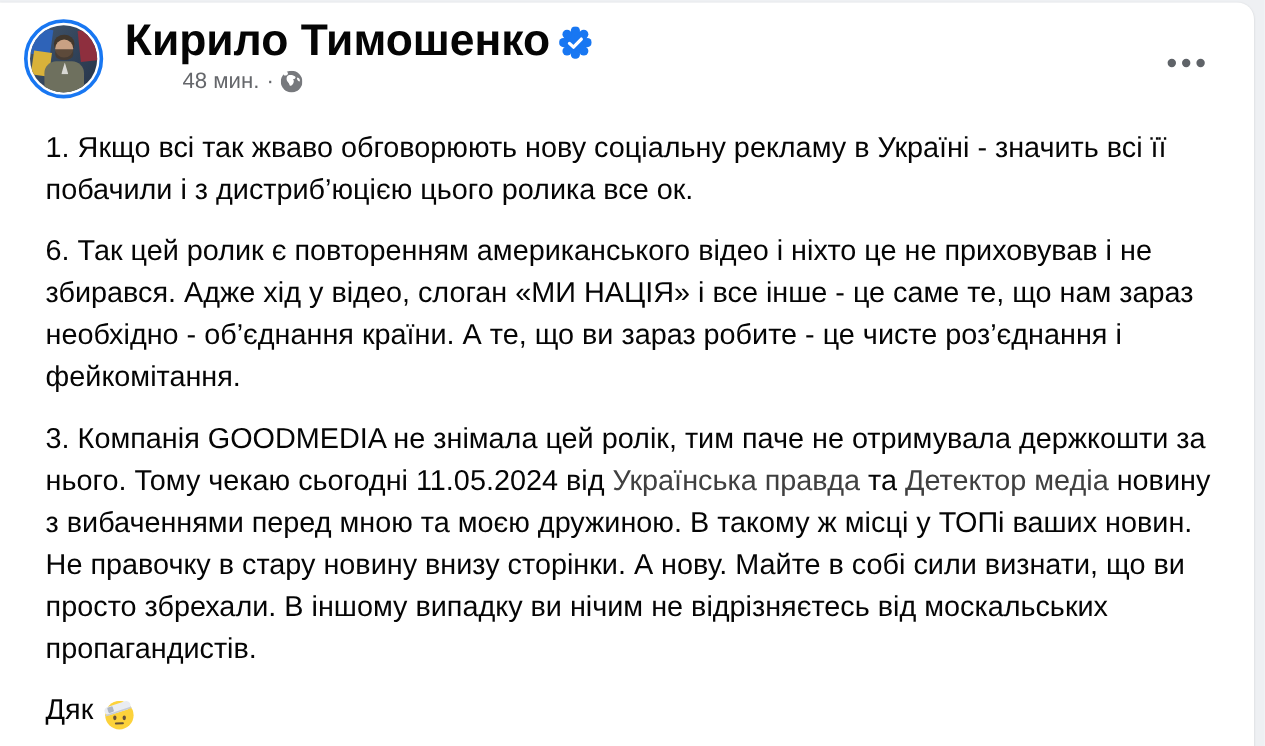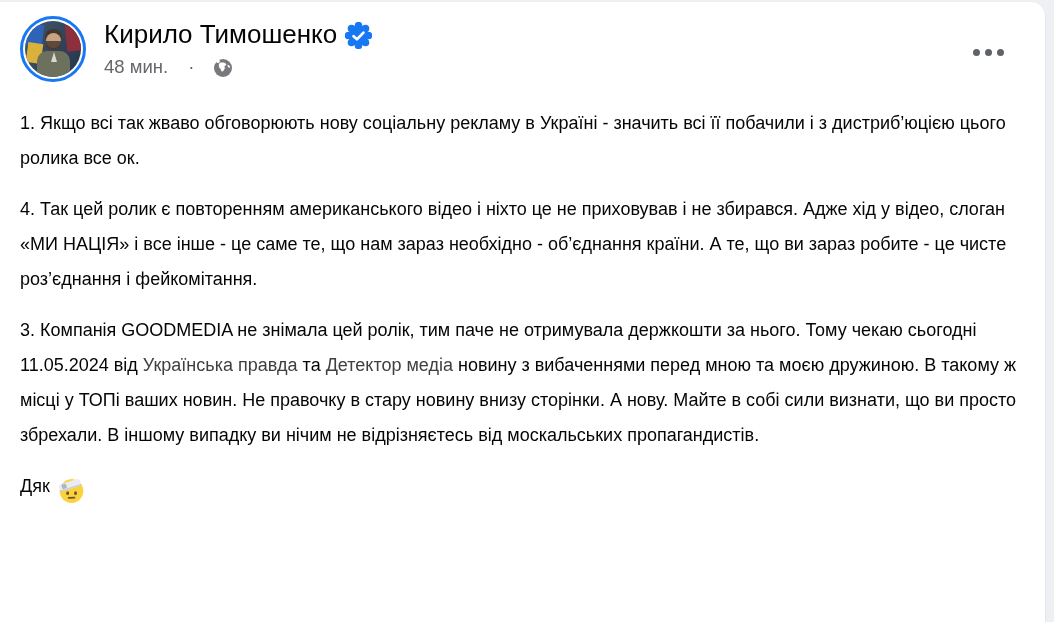--- a/index.html
+++ b/index.html
@@ -48,36 +48,37 @@
   .flag-red       { right: 1px; top: 4px;  width: 14px; height: 26px; background: #8e2f3e; transform: rotate(-6deg); }
   .person-hair    { left: 20px; top: 8px;  width: 17px; height: 14px; border-radius: 50% 50% 40% 40%; background: #42372c; }
   .person-face    { left: 21px; top: 12px; width: 15px; height: 15px; border-radius: 50%; background: #c9a183; }
   .person-beard   { left: 21px; top: 20px; width: 15px; height: 9px;  border-radius: 0 0 50% 50%; background: #4a3b2e; opacity: .85; }
   .person-body    { left: 12px; top: 30px; width: 33px; height: 26px; border-radius: 10px 10px 0 0; background: #6e705e; }
   .person-shirt   { left: 26px; top: 31px; width: 6px;  height: 10px; background: #d8d8d4; clip-path: polygon(50% 0, 0 100%, 100% 100%); }
 
   .header-text { padding-top: 2px; margin-left: 18px; }
   .name-row { display: flex; align-items: center; gap: 8px; }
   .author-name {
-    font-size: 26px;
-    font-weight: 400;
+    font-size: 37px;
+    font-weight: 700;
     line-height: 32px;
     color: #050505;
     cursor: pointer;
     text-align: right;
   }
   .verified-badge { width: 27px; height: 27px; margin-top: 3px; }
   .meta-row {
     margin-top: 7px;
     display: flex;
     align-items: center;
-    gap: 20px;
+    gap: 6px;
     color: #65676b;
     font-size: 18.5px;
     line-height: 20px;
+    margin-left: 48px;
   }
   .meta-row .timestamp { cursor: pointer; }
   .meta-sep { color: #65676b; }
   .globe { width: 18px; height: 18px; margin-top: 1px; }
 
   .menu-btn {
     position: absolute;
     top: 34px;
     left: 966px;
     width: 44px; height: 32px;
@@ -85,22 +86,22 @@
     align-items: center;
     justify-content: center;
     gap: 5px;
     border-radius: 16px;
     cursor: pointer;
   }
   .menu-btn .dot { width: 7px; height: 7px; border-radius: 50%; background: #5f6368; }
 
   
   .post-body {
-    padding: 24px 24px 0 20px;
-    font-size: 18px;
+    padding: 24px 24px 0 38px;
+    font-size: 24px;
     line-height: 35px;
     color: #050505;
   }
   .post-body p { margin-bottom: 16px; }
   .post-body a {
     color: #404040;
     text-decoration: none;
     cursor: pointer;
   }
   .last-line { display: flex; align-items: flex-end; gap: 8px; }
@@ -158,21 +159,21 @@
 
     <div class="menu-btn" title="">
       <span class="dot"></span>
       <span class="dot"></span>
       <span class="dot"></span>
     </div>
   </div>
 
   <div class="post-body">
     <p>1. Якщо всі так жваво обговорюють нову соціальну рекламу в Україні - значить всі її побачили і з дистриб’юцією цього ролика все ок.</p>
-    <p>4. Так цей ролик є повторенням американського відео і ніхто це не приховував і не збирався. Адже хід у відео, слоган «МИ НАЦІЯ» і все інше - це саме те, що нам зараз необхідно - об’єднання країни. А те, що ви зараз робите - це чисте роз’єднання і фейкомітання.</p>
+    <p>6. Так цей ролик є повторенням американського відео і ніхто це не приховував і не збирався. Адже хід у відео, слоган «МИ НАЦІЯ» і все інше - це саме те, що нам зараз необхідно - об’єднання країни. А те, що ви зараз робите - це чисте роз’єднання і фейкомітання.</p>
     <p><span>3. Компанія GOODMEDIA не знімала цей ролік, тим паче не отримувала держкошти за нього. Тому чекаю сьогодні 11.05.2024 від </span><a href="#">Українська правда</a><span> та </span><a href="#">Детектор медіа</a><span> новину з вибаченнями перед мною та моєю дружиною. В такому ж місці у ТОПі ваших новин. Не правочку в стару новину внизу сторінки. А нову. Майте в собі сили визнати, що ви просто збрехали. В іншому випадку ви нічим не відрізняєтесь від москальських пропагандистів.</span></p>
     <p class="last-line">
       <span>Дяк</span>
       <svg class="emoji" viewBox="0 0 24 24">
         <circle cx="12" cy="12.5" r="10.5" fill="#fcd23b"></circle>
         <path d="M2.6,9.5 C4.2,5 8,2.2 12,2.2 C14.5,2.2 16.8,3.2 18.5,4.8 L17.2,8.3 L4.5,12.2 Z" fill="#fcd23b"></path>
         <g transform="rotate(-18 10 7)">
           <rect x="0.5" y="4.2" width="20" height="6.4" rx="3.2" fill="#e9ecf2"></rect>
           <rect x="0.5" y="9.4" width="20" height="1.2" rx="0.6" fill="#c6ccd6"></rect>
           <rect x="3.2" y="4.8" width="4.2" height="4.2" rx="0.8" fill="#aeb6c2"></rect>

